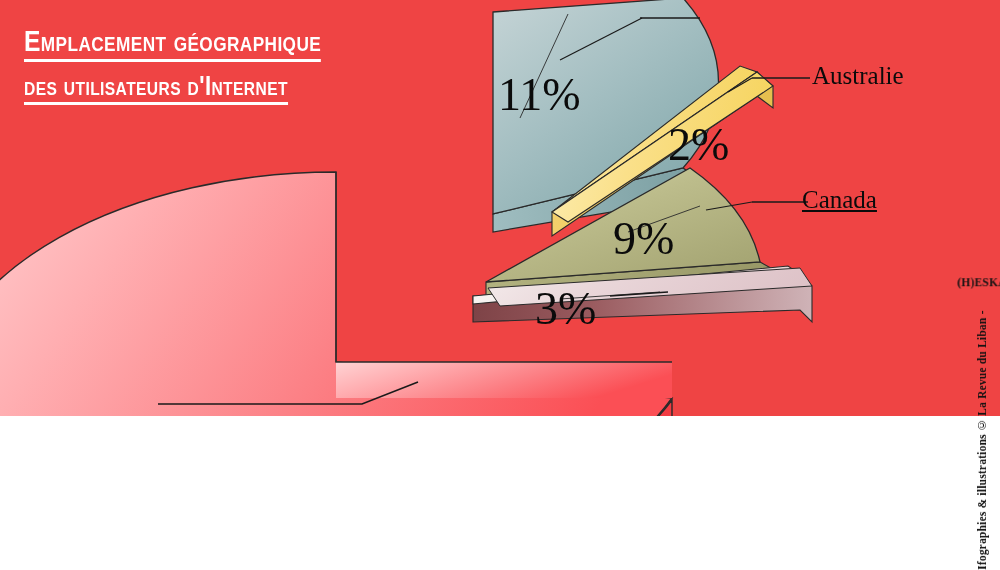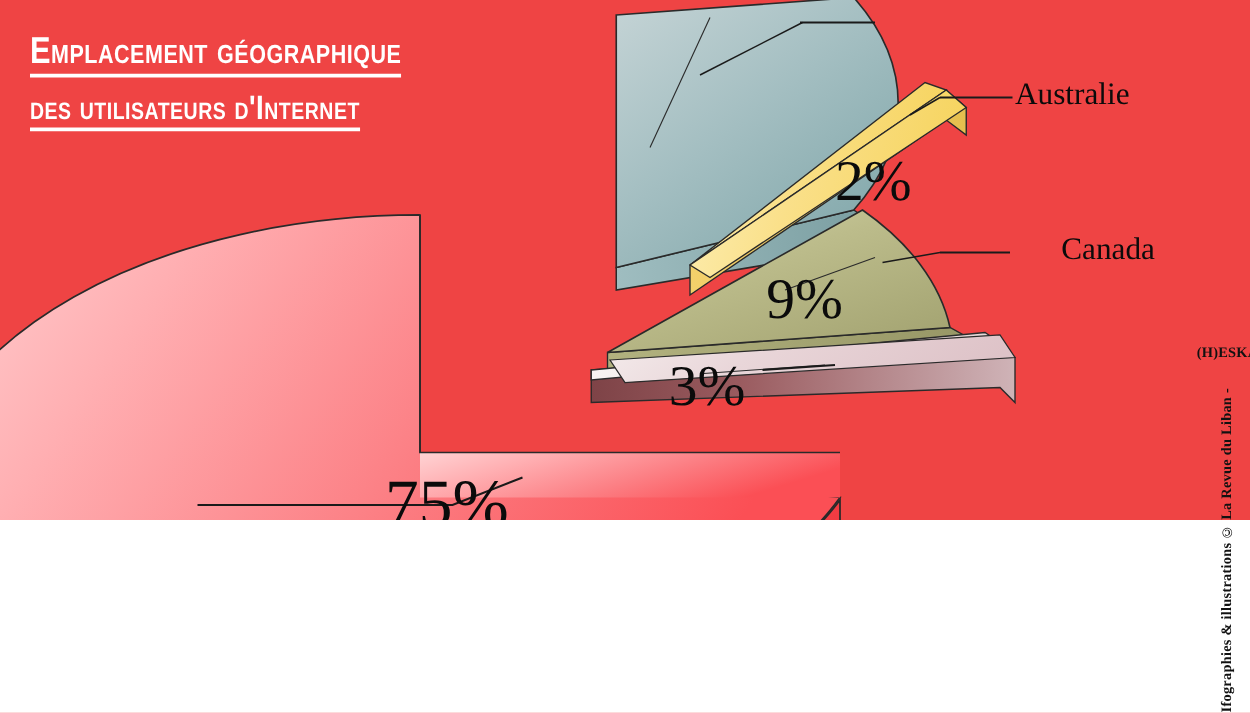--- a/index.html
+++ b/index.html
@@ -226,32 +226,32 @@
 
     <div class="title-block">
       <div class="title-line">Emplacement géographique</div>
       <br>
       <div class="title-line second">des utilisateurs d'Internet</div>
     </div>
 
 
     <div class="cat-label" style="left:812px; top:62px;">Australie</div>
 
-    <div class="cat-label" style="left:849px; top:186px;">Canada</div>
-
-
-
+    <div class="cat-label" style="left:802px; top:186px;text-decoration:underline;">Canada</div>
+
+
+
+    <div class="pct-label" style="left:498px; top:68px;">11%</div>
 
     <div class="pct-label" style="left:668px; top:118px;">2%</div>
 
     <div class="pct-label" style="left:613px; top:212px;">9%</div>
 
     <div class="pct-label" style="left:535px; top:282px;">3%</div>
 
-    <div class="pct-label big" style="left:308px; top:372px;">75%</div>
 
   </div>
 
   <div id="credit">
     <div id="credit-text">
       <span>Ifographies &amp; illustrations © La Revue du Liban -</span>
       <span class="logo-mark">(H)ESKA</span>
     </div>
   </div>
 

